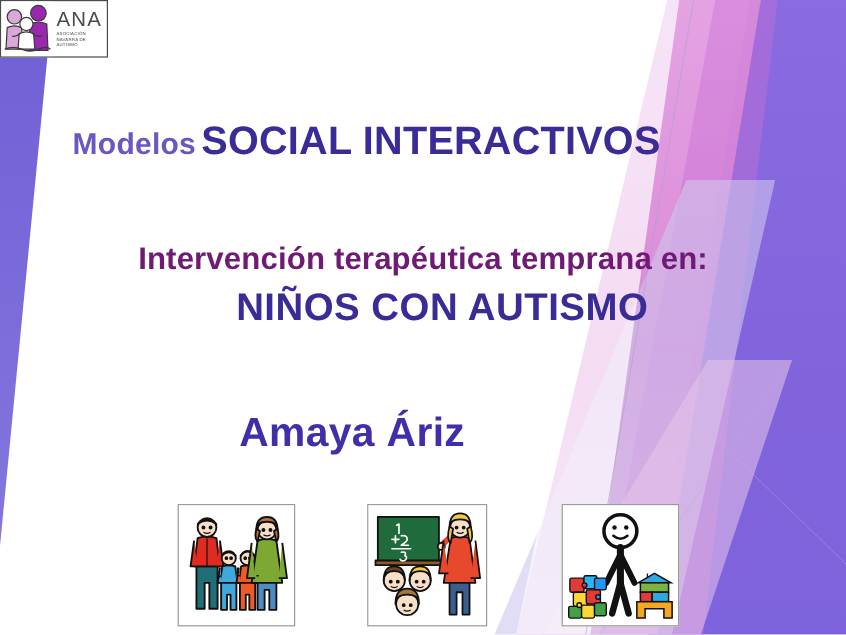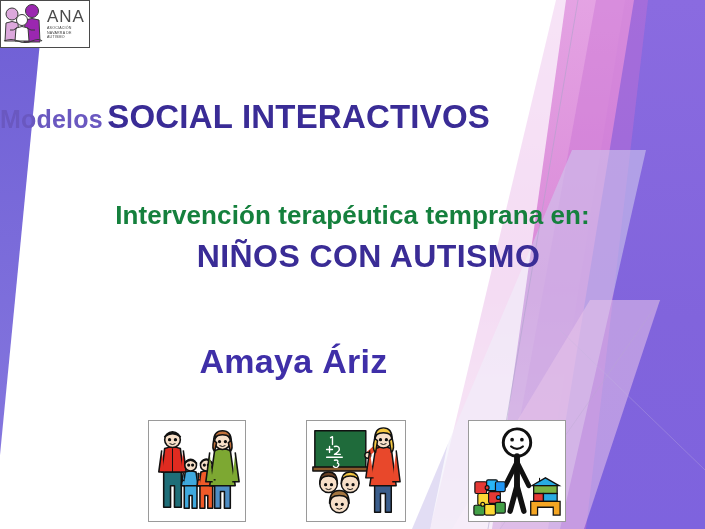--- a/index.html
+++ b/index.html
@@ -79,20 +79,21 @@
     color: #1F5FBF;
     text-decoration: underline;
     letter-spacing: 0.2px;
   }
 
   .title-line {
     position: absolute;
     left: 0;
     top: 98px;
     width: 611px;
+    text-align: center;
     white-space: nowrap;
   }
   .title-modelos {
     font-size: 25px;
     font-weight: bold;
     color: #6A58C0;
     letter-spacing: 0.2px;
   }
   .title-main {
     font-size: 33px;
@@ -102,21 +103,21 @@
   }
 
   .subtitle-1 {
     position: absolute;
     left: 0;
     top: 200px;
     width: 705px;
     text-align: center;
     font-size: 26px;
     font-weight: bold;
-    color: #15803d;
+    color: #701a75;
     letter-spacing: 0.1px;
   }
   .subtitle-2 {
     position: absolute;
     left: 16px;
     top: 238px;
     width: 705px;
     text-align: center;
     font-size: 32px;
     font-weight: bold;

